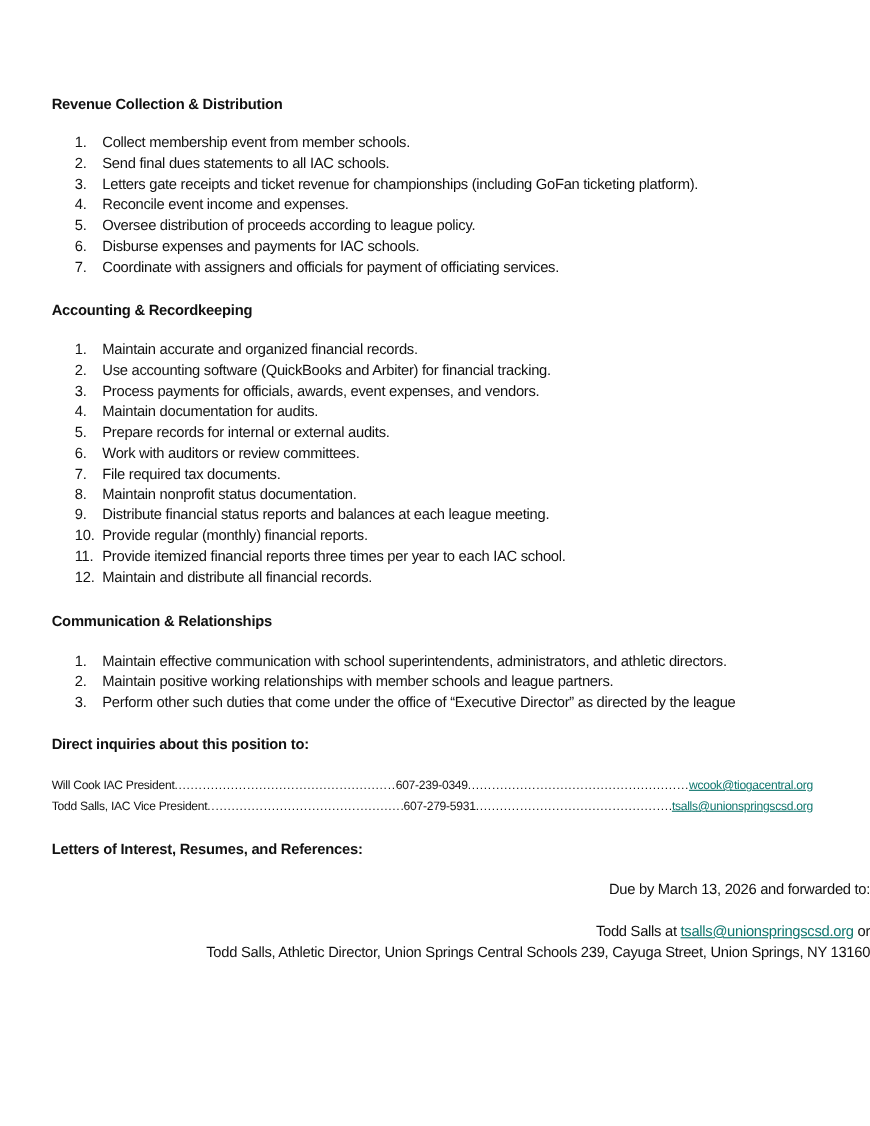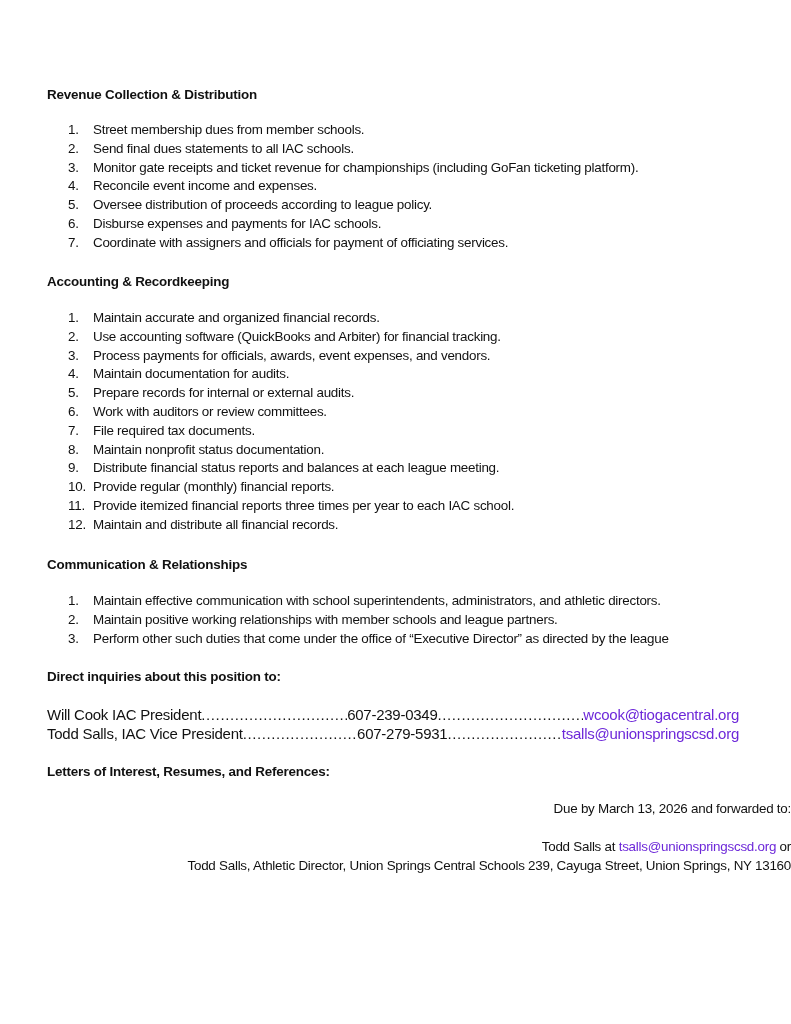--- a/index.html
+++ b/index.html
@@ -14,58 +14,58 @@
   }
   .heading.u { }
   .list { position: absolute; left: 68px; margin: 0; padding: 0; list-style: none; }
   .list li {
     height: 18.8px; line-height: 18.8px; font-size: 13.4px; white-space: nowrap;
     letter-spacing: -0.25px; display: flex;
   }
   .list li .num { width: 25px; flex: none; }
   .contact-row {
     position: absolute; left: 47px; width: 692px; height: 19px; line-height: 19px;
-    font-size: 15px; display: flex; white-space: nowrap; letter-spacing: -0.25px;
+    font-size: 11px; display: flex; white-space: nowrap; letter-spacing: -0.25px;
   }
   .contact-row .name { flex: none; }
   .contact-row .dots {
     flex: 1; overflow: hidden; white-space: nowrap; letter-spacing: 0.6px;
   }
   .contact-row .dots::before {
     content: "....................................................................................................................................................";
   }
   .contact-row .phone { flex: none; }
   .contact-row .dots2 { flex: 1; overflow: hidden; white-space: nowrap; letter-spacing: 0.6px; }
   .contact-row .dots2::before {
     content: "....................................................................................................................................................";
   }
-  .link { color: #6d28d9; flex: none; }
+  .link { color: #0f766e; text-decoration: underline; flex: none; }
   .center-line {
     position: absolute; left: 0; width: 791px; text-align: right;
     font-size: 13.4px; letter-spacing: -0.25px; white-space: nowrap; line-height: 19px;
   }
 </style>
 </head>
 <body>
 
 <div class="page">
 
   <div class="heading" style="top:87px">Revenue Collection &amp; Distribution</div>
   <ol class="list" style="top:121px">
     <li>
         <span class="num">1.</span>
-        <span>Street membership dues from member schools.</span>
+        <span>Collect membership event from member schools.</span>
       </li>
     <li>
         <span class="num">2.</span>
         <span>Send final dues statements to all IAC schools.</span>
       </li>
     <li>
         <span class="num">3.</span>
-        <span>Monitor gate receipts and ticket revenue for championships (including GoFan ticketing platform).</span>
+        <span>Letters gate receipts and ticket revenue for championships (including GoFan ticketing platform).</span>
       </li>
     <li>
         <span class="num">4.</span>
         <span>Reconcile event income and expenses.</span>
       </li>
     <li>
         <span class="num">5.</span>
         <span>Oversee distribution of proceeds according to league policy.</span>
       </li>
     <li>

